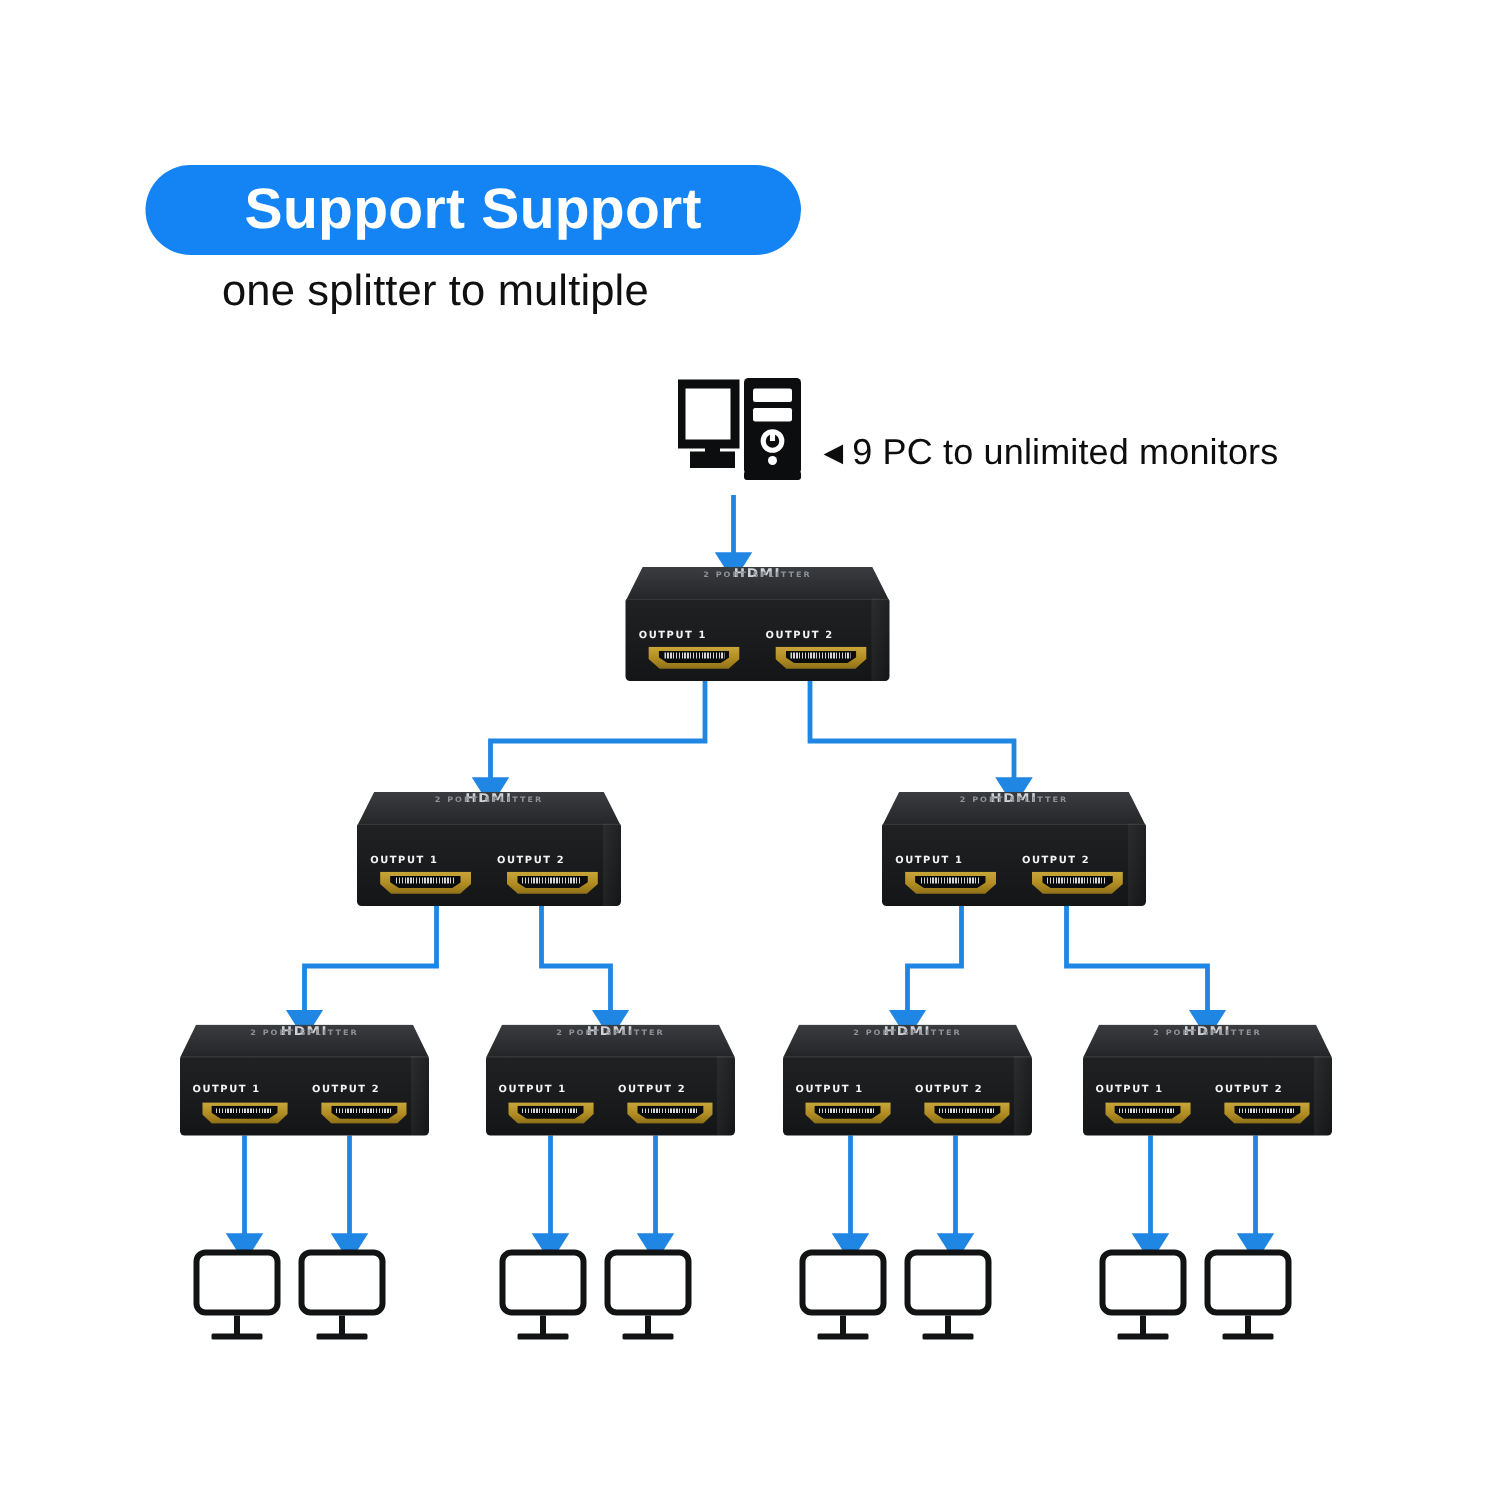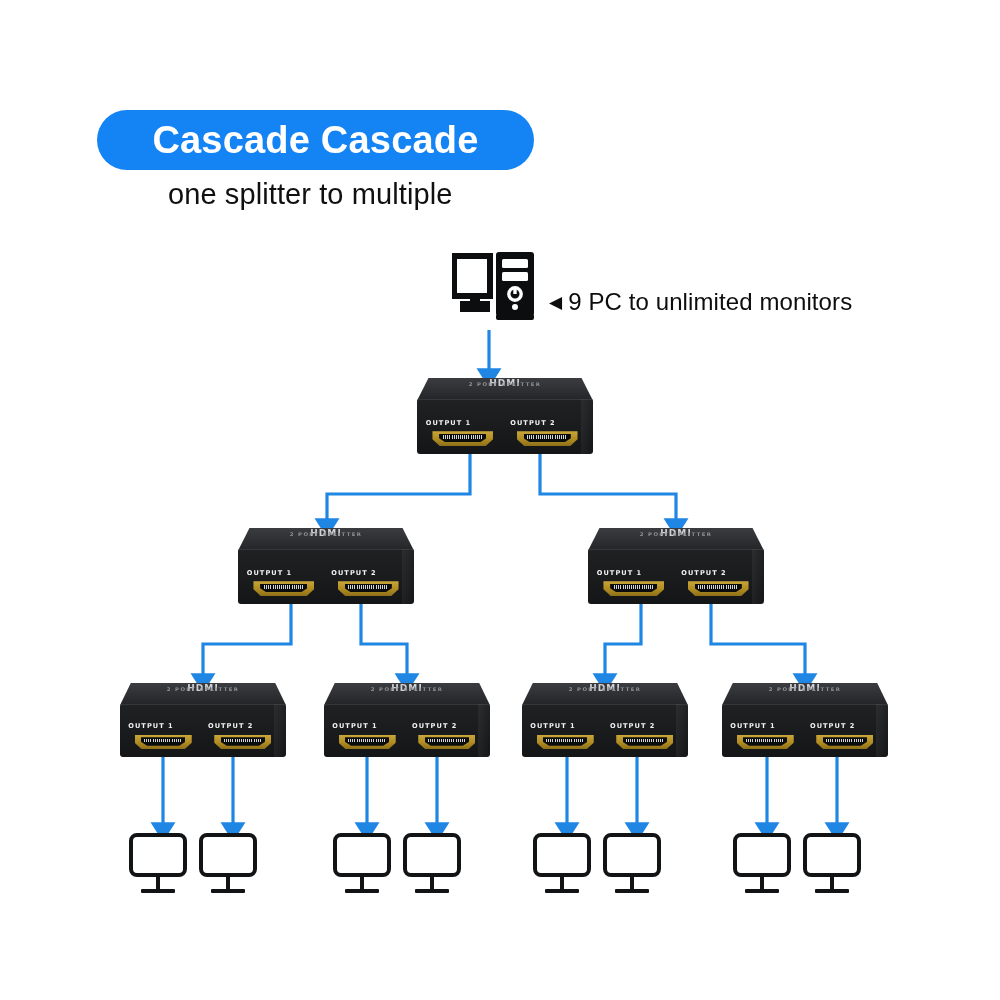--- a/index.html
+++ b/index.html
@@ -41,21 +41,20 @@
   }
   .subtitle {
     position: absolute;
     left: 148px;
     top: 178px;
     font-size: 29px;
     font-weight: 400;
     color: #101010;
     white-space: nowrap;
     letter-spacing: 0.1px;
-    margin-left: 20px;
   }
 
   
   .pc-icon {
     position: absolute;
     left: 452px;
     top: 252px;
     width: 84px;
     height: 70px;
   }
@@ -234,21 +233,21 @@
     height: 1000px;
     pointer-events: none;
   }
 </style>
 </head>
 <body>
 
 <div id="canvas">
 
   <div class="headline-pill" style="background:#1484f5;">
-    <span class="txt">Cascade Cascade</span>
+    <span class="txt">Support Support</span>
   </div>
   <div class="subtitle">one splitter to multiple</div>
 
   <div class="pc-icon">
     <svg viewBox="0 0 84 70" width="84" height="70" aria-hidden="true">
 
       <path d="M2 4 h36 v40 h-13 v8 h10 v5 h-24 v-5 h10 v-8 h-19 z" fill="none" stroke="#0c0d0e" stroke-width="6" stroke-linejoin="miter"></path>
 
       <rect x="44" y="0" width="38" height="64" rx="3" fill="#0c0d0e"></rect>
       <rect x="50" y="7" width="26" height="9" rx="1.5" fill="#ffffff"></rect>

